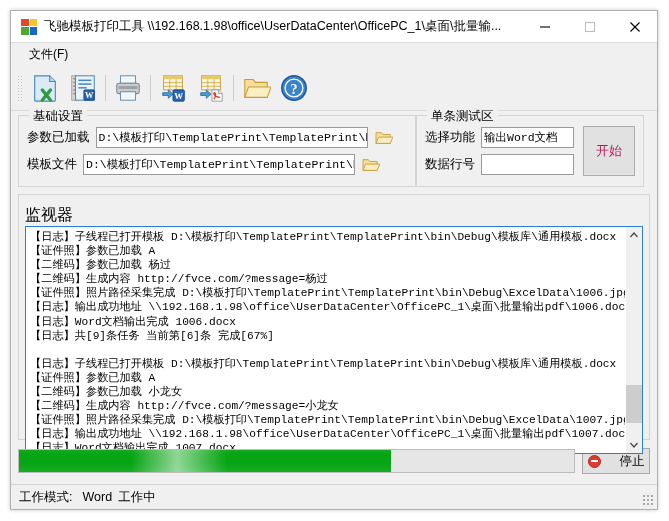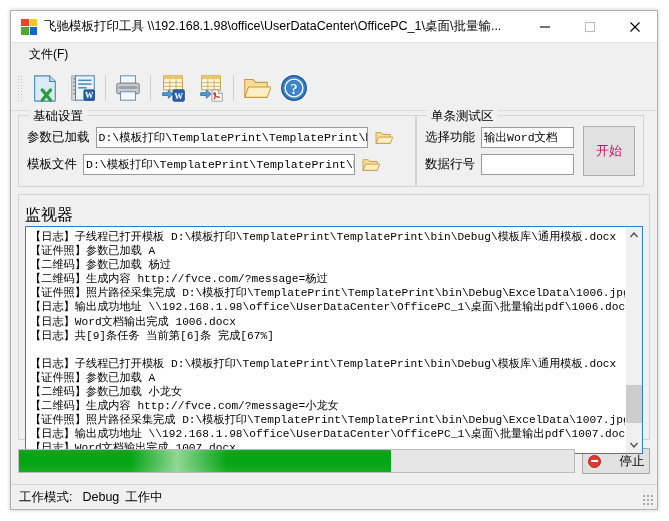--- a/index.html
+++ b/index.html
@@ -518,20 +518,20 @@
         <span class="stop-icon"></span>
         <span>停止</span>
       </div>
     </div>
 
     <div class="spacer"></div>
 
     <div class="statusbar">
       <span>工作模式:</span>
       <span class="status-sep"></span>
-      <span>Debug</span>
+      <span>Word</span>
       <span class="status-sep" style="width:6px"></span>
       <span>工作中</span>
       <span class="grip-corner"></span>
     </div>
 
   </div>
 </div>
 
 </body></html>

